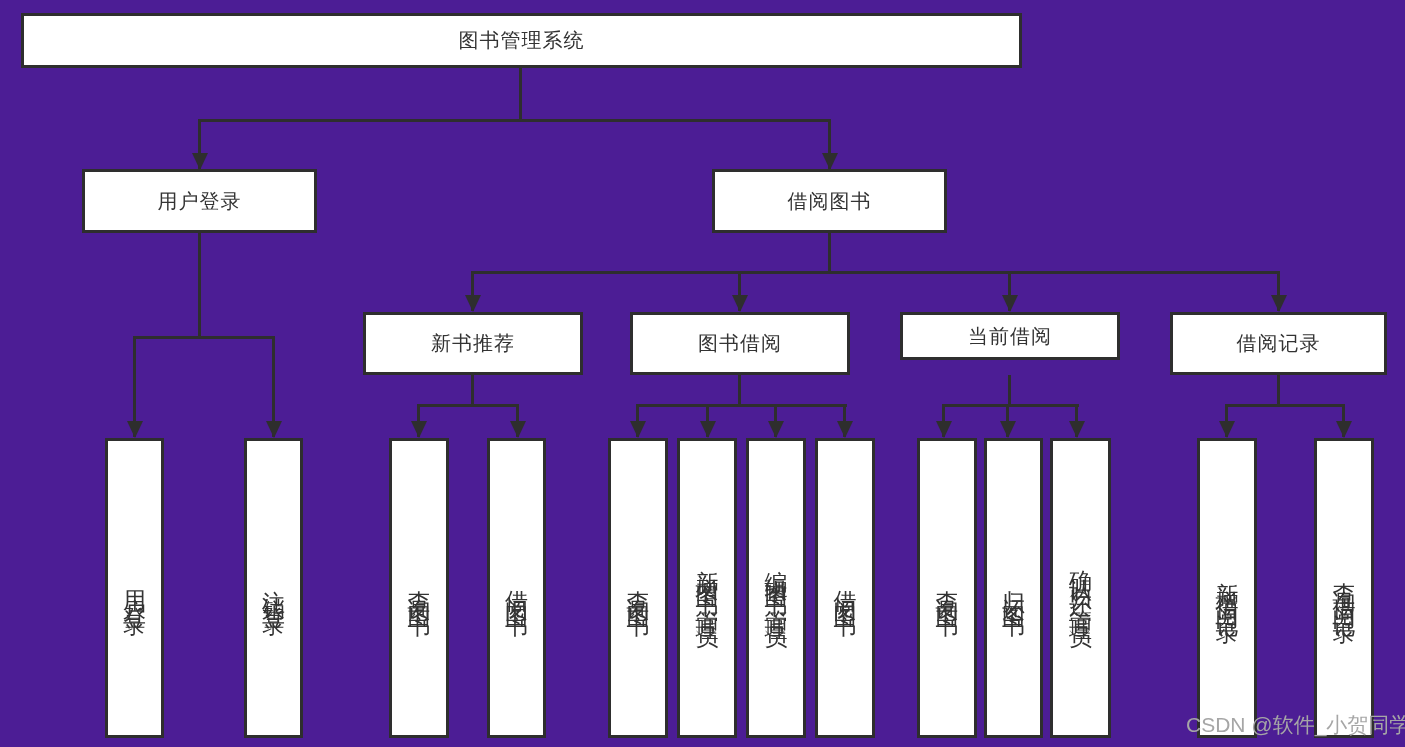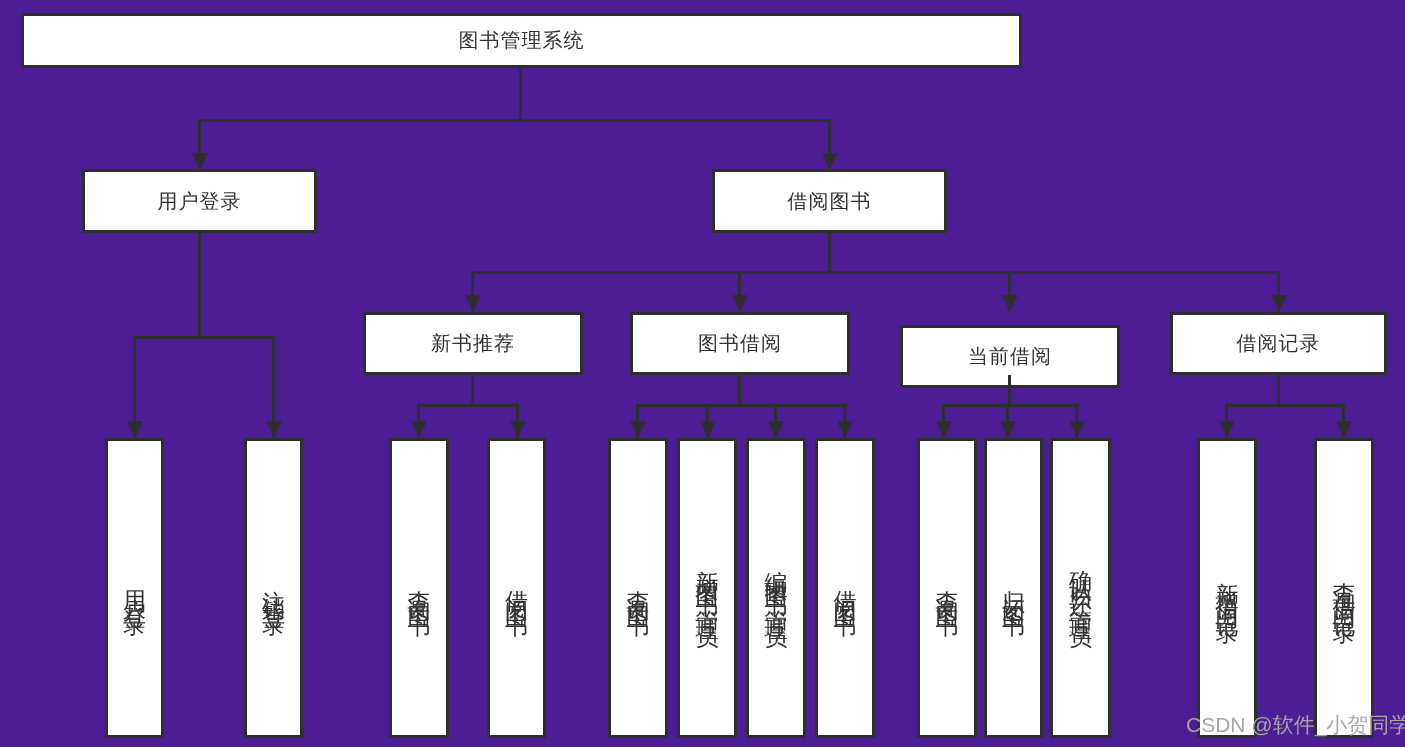--- a/index.html
+++ b/index.html
@@ -95,21 +95,21 @@
   <div class="va" style="left:738px;top:271px;height:40px"></div>
   <div class="va" style="left:1008px;top:271px;height:40px"></div>
   <div class="va" style="left:1277px;top:271px;height:40px"></div>
 
   <div class="hbox" style="left:630px;top:312px;width:220px;height:63px">
     <span>图书借阅</span>
   </div>
   <div class="hbox" style="left:363px;top:312px;width:220px;height:63px">
     <span>新书推荐</span>
   </div>
-  <div class="hbox" style="left:900px;top:325px;width:220px;height:63px">
+  <div class="hbox" style="left:900px;top:312px;width:220px;height:48px">
     <span>当前借阅</span>
   </div>
   <div class="hbox" style="left:1170px;top:312px;width:217px;height:63px">
     <span>借阅记录</span>
   </div>
 
   <div class="v" style="left:471px;top:375px;height:31px"></div>
   <div class="h" style="left:417px;top:404px;width:102px"></div>
   <div class="va" style="left:417px;top:404px;height:33px"></div>
   <div class="va" style="left:516px;top:404px;height:33px"></div>

